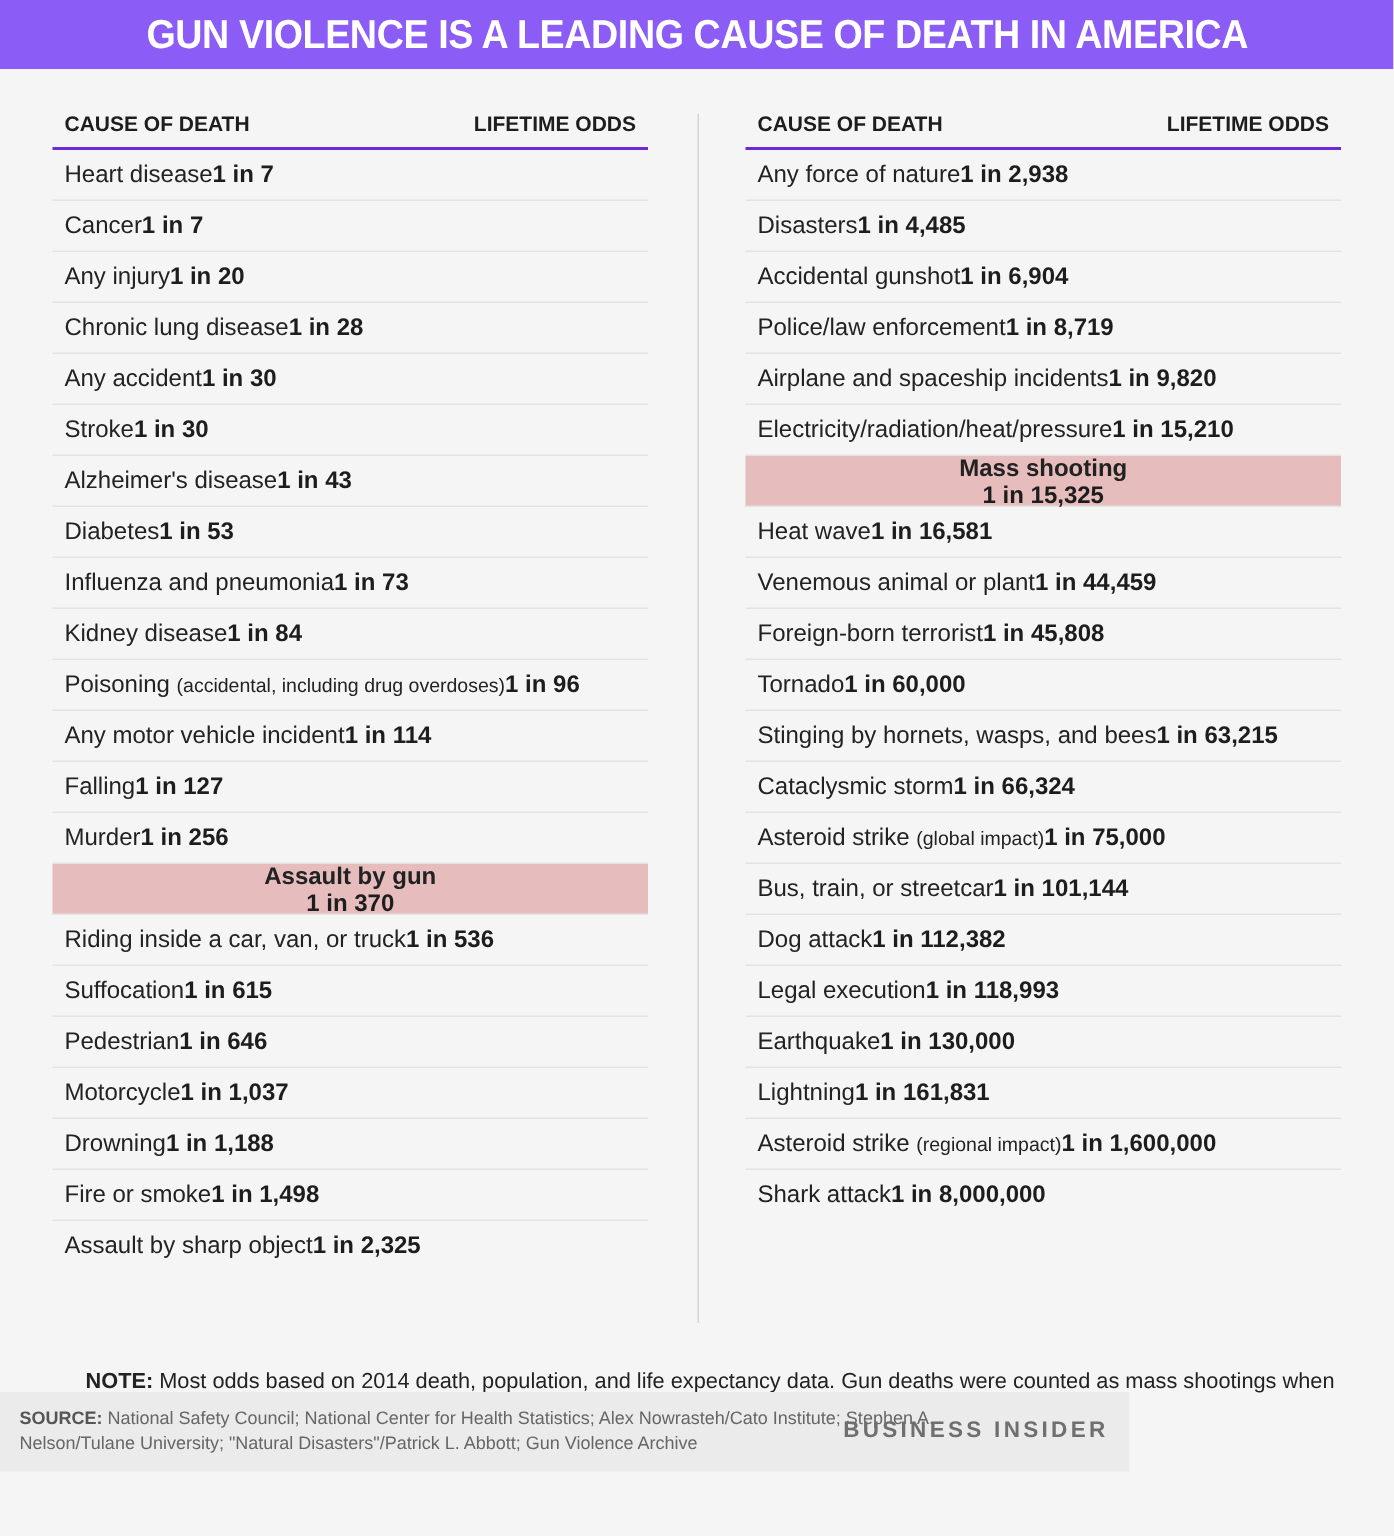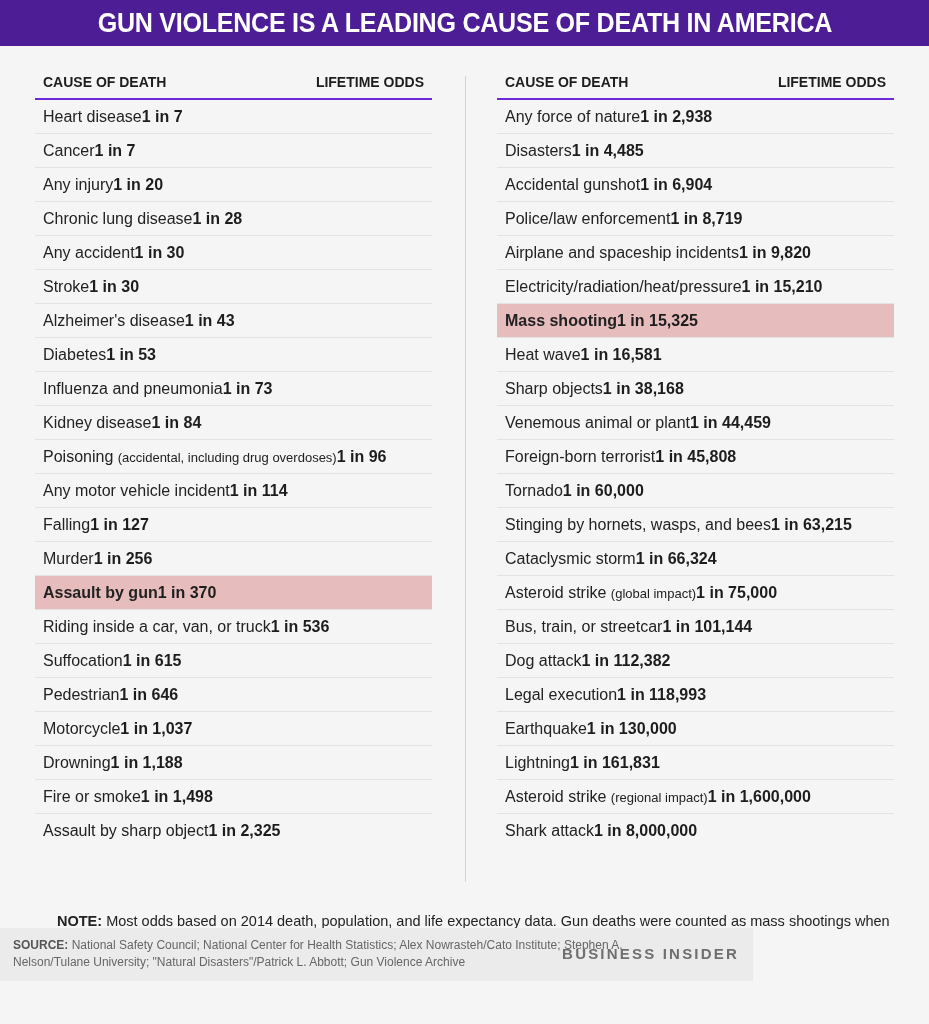--- a/index.html
+++ b/index.html
@@ -1,21 +1,21 @@
 <!DOCTYPE html>
 <html><head>
   <meta charset="utf-8">
   <style>
     * { margin: 0; padding: 0; box-sizing: border-box; }
     html, body { width: 929px; height: 1024px; background: #f5f5f5; overflow: hidden; }
     body { font-family: "Liberation Sans", sans-serif; color: #222; position: relative; }
 
     .title-bar {
       position: absolute; left: 0; top: 0; width: 929px; height: 46px;
-      background: #4c1d95;
+      background: #8b5cf6;
       display: flex; align-items: center; justify-content: center;
     }
     .title-bar h1 {
       color: #ffffff; font-size: 27px; font-weight: bold; letter-spacing: -0.3px;
       font-family: "Liberation Sans", sans-serif;
       transform: scaleX(0.93); white-space: nowrap;
     }
 
     .table-col {
       position: absolute; top: 66px; width: 397px;
@@ -29,21 +29,21 @@
       border-bottom: 2px solid #6d28d9;
       font-size: 14px; font-weight: bold; color: #1d1d1d;
     }
     .row {
       display: flex; align-items: center;
       height: 34px; padding: 0 8px;
       border-bottom: 1px solid #e3e3e3;
       font-size: 16px; color: #222;
     }
     .row:last-child { border-bottom: none; }
-    .row.highlight { background: #e6bcbd; font-weight: bold; }
+    .row.highlight { background: #e6bcbd; font-weight: bold; flex-direction: column; }
     .row .odds { font-weight: bold; color: #1d1d1d; }
     .row .note { font-size: 13px; }
 
     .divider {
       position: absolute; left: 465px; top: 76px; width: 1px; height: 806px;
       background: #d4d4d4;
     }
 
     .note-block {
       position: absolute; left: 35px; top: 911px; width: 860px;
@@ -203,24 +203,20 @@
       </div>
       <div class="row highlight">
         <span><span>Mass shooting</span></span>
         <span class="odds">1 in 15,325</span>
       </div>
       <div class="row">
         <span><span>Heat wave</span></span>
         <span class="odds">1 in 16,581</span>
       </div>
       <div class="row">
-        <span><span>Sharp objects</span></span>
-        <span class="odds">1 in 38,168</span>
-      </div>
-      <div class="row">
         <span><span>Venemous animal or plant</span></span>
         <span class="odds">1 in 44,459</span>
       </div>
       <div class="row">
         <span><span>Foreign-born terrorist</span></span>
         <span class="odds">1 in 45,808</span>
       </div>
       <div class="row">
         <span><span>Tornado</span></span>
         <span class="odds">1 in 60,000</span>

